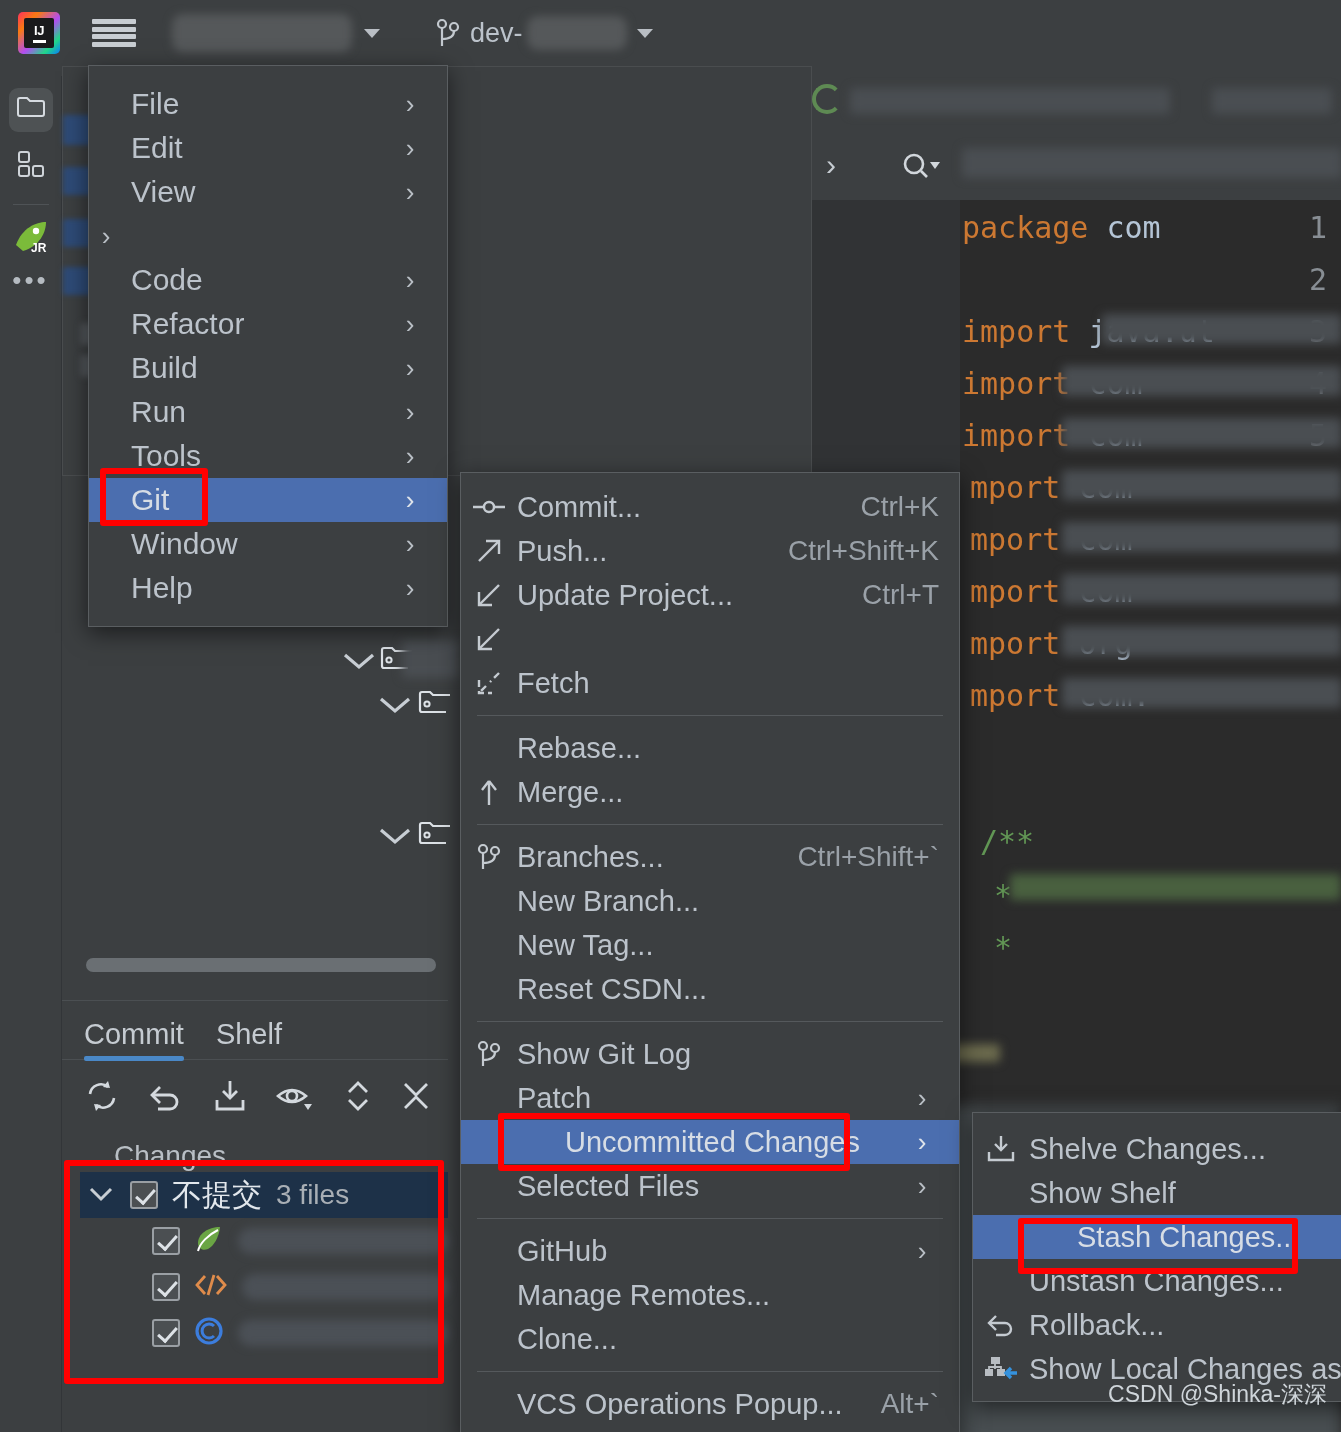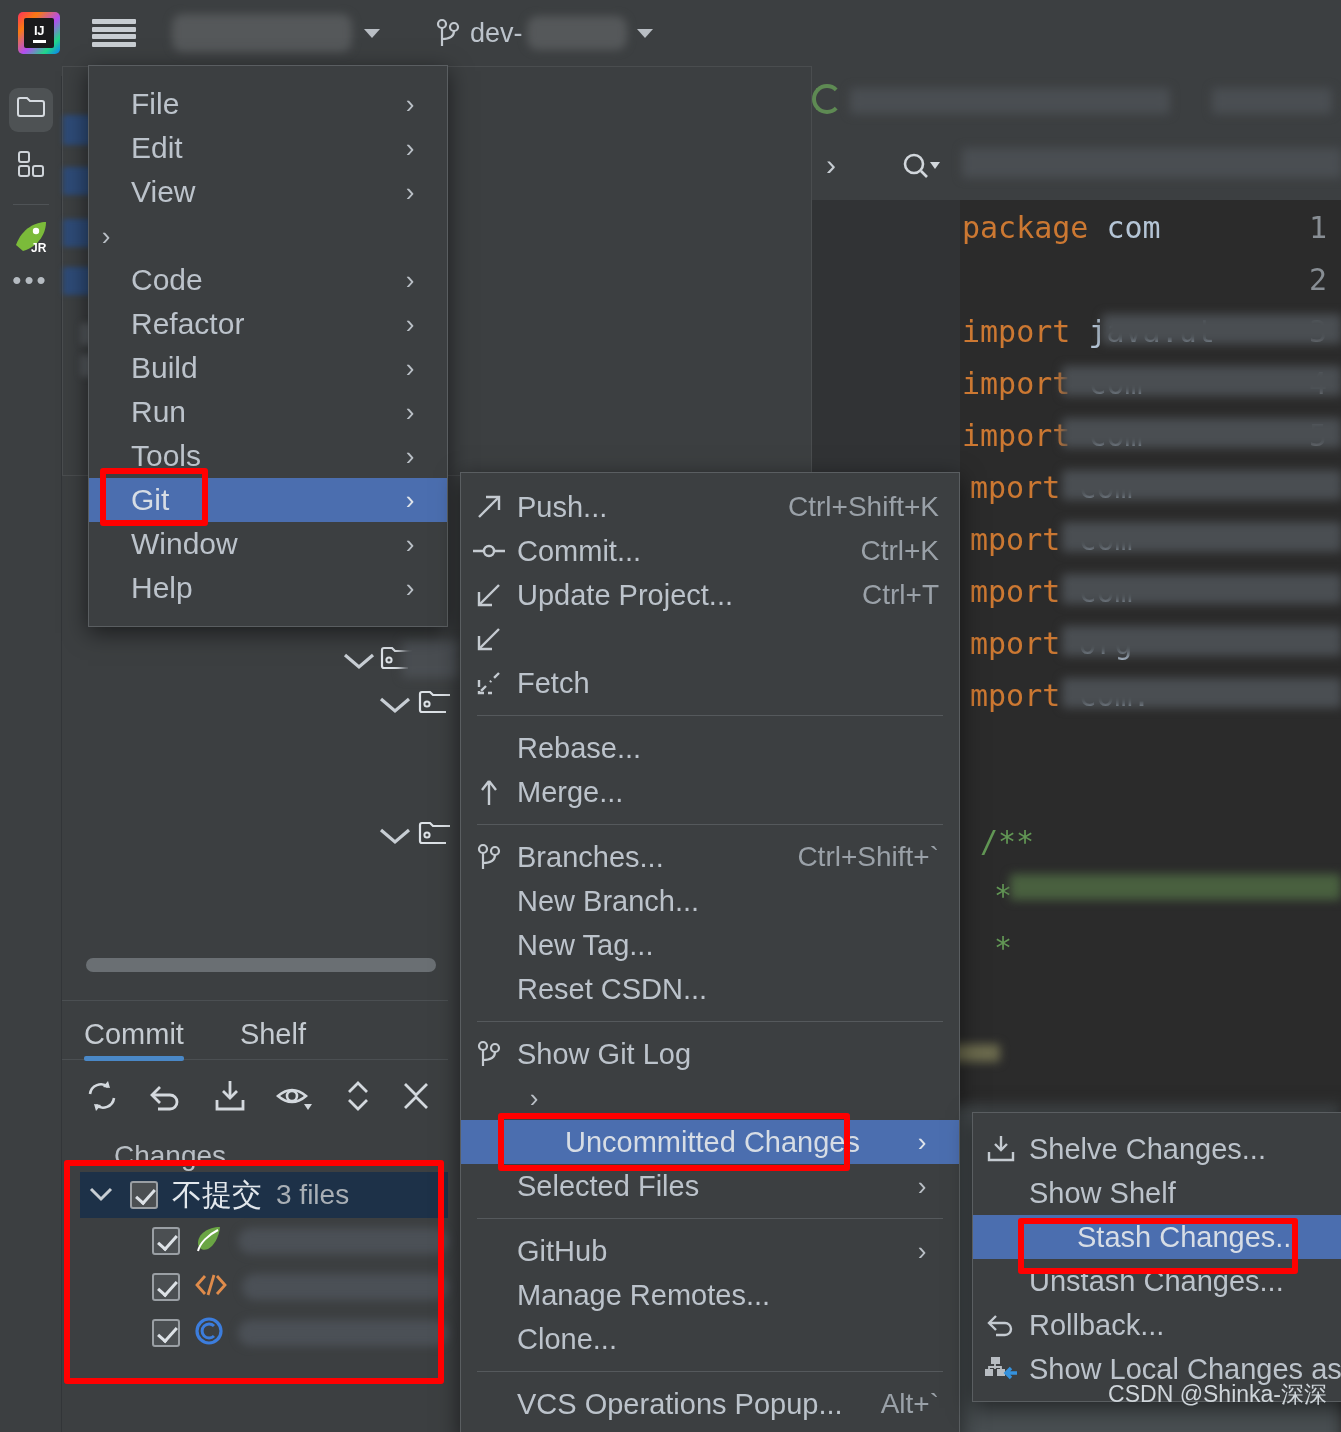--- a/index.html
+++ b/index.html
@@ -68,21 +68,21 @@
   .code { position: absolute; font-family: "DejaVu Sans Mono", monospace; font-size: 30px; white-space: pre; }
   .kw { color: #cc7832; }
   .id { color: #b5c5d6; }
   .cmt { color: #629755; }
   .blurblock { position: absolute; background: #4a4e52; border-radius: 4px; filter: blur(5px); }
   .blurblock.green { background: #49603f; }
   .blurblock.olive { background: #6b6a4d; }
 
   
   .commitwin { position: absolute; left: 62px; top: 1000px; width: 386px; height: 432px; background: #3c3f41; border-top: 1px solid #4b4f52; }
-  .cw-tabs { display: flex; align-items: flex-end; height: 58px; padding-left: 22px; gap: 56px; }
+  .cw-tabs { display: flex; align-items: flex-end; height: 58px; padding-left: 22px; gap: 32px; }
   .cw-tab { color: #c5cbd1; font-size: 29px; padding-bottom: 8px; position: relative; }
   .cw-tab.active::after { content: ""; position: absolute; left: 0; right: 0; bottom: -2px; height: 5px; background: #4a88c7; border-radius: 2px; }
   .cw-toolbar { display: flex; align-items: center; gap: 28px; padding: 18px 0 0 22px; }
   .cw-changes-label { color: #b9bfc5; font-size: 28px; padding: 22px 0 0 52px; }
   .cw-tree { padding-left: 18px; }
   .cw-row { display: flex; align-items: center; height: 46px; gap: 14px; }
   .cw-row.group { background: #1d3148; padding-left: 6px; }
   .cb { width: 28px; height: 28px; border: 2px solid #9a9fa4; border-radius: 3px; background: #4b4f52; position: relative; flex: none; }
   .cb::after { content: ""; position: absolute; left: 8px; top: 2px; width: 8px; height: 16px; border: solid #dde2e7; border-width: 0 3px 3px 0; transform: rotate(42deg); }
   .cw-label-cn { color: #e2e7ec; font-size: 30px; }
@@ -443,37 +443,37 @@
       </div>
     <div class="mi">
         <span class="lbl">Help</span>
         <span class="arr">›</span>
       </div>
   </div>
 
   <div class="menu" id="git-menu">
     <div class="mi">
       <span class="ico">
+        <svg width="36" height="20" viewBox="0 0 36 20">
+            <circle cx="18" cy="10" r="5" fill="none" stroke="#c5cbd1" stroke-width="2.4"></circle>
+            <path d="M2 10 h10 M24 10 h10" stroke="#c5cbd1" stroke-width="2.4"></path>
+          </svg>
+      </span>
+      <span class="lbl">Commit...</span>
+      <span class="sc">Ctrl+K</span>
+    </div>
+    <div class="mi">
+      <span class="ico">
         <svg width="30" height="30" viewBox="0 0 30 30">
             <path d="M5 25 L25 5" stroke="#c5cbd1" stroke-width="2.4"></path>
             <path d="M12 5 h13 v13" fill="none" stroke="#c5cbd1" stroke-width="2.4"></path>
           </svg>
       </span>
       <span class="lbl">Push...</span>
       <span class="sc">Ctrl+Shift+K</span>
-    </div>
-    <div class="mi">
-      <span class="ico">
-        <svg width="36" height="20" viewBox="0 0 36 20">
-            <circle cx="18" cy="10" r="5" fill="none" stroke="#c5cbd1" stroke-width="2.4"></circle>
-            <path d="M2 10 h10 M24 10 h10" stroke="#c5cbd1" stroke-width="2.4"></path>
-          </svg>
-      </span>
-      <span class="lbl">Commit...</span>
-      <span class="sc">Ctrl+K</span>
     </div>
     <div class="mi">
       <span class="ico">
         <svg width="30" height="30" viewBox="0 0 30 30">
             <path d="M25 5 L5 25" stroke="#c5cbd1" stroke-width="2.4"></path>
             <path d="M5 12 v13 h13" fill="none" stroke="#c5cbd1" stroke-width="2.4"></path>
           </svg>
       </span>
       <span class="lbl">Update Project...</span>
       <span class="sc">Ctrl+T</span>
@@ -549,20 +549,21 @@
             <circle cx="7" cy="7" r="4" fill="none" stroke="#c5cbd1" stroke-width="2.2"></circle>
             <circle cx="19" cy="9" r="4" fill="none" stroke="#c5cbd1" stroke-width="2.2"></circle>
             <path d="M7 11 V27" stroke="#c5cbd1" stroke-width="2.2" fill="none"></path>
             <path d="M19 13 q0 8 -12 8" stroke="#c5cbd1" stroke-width="2.2" fill="none"></path>
           </svg>
       </span>
       <span class="lbl">Show Git Log</span>
     </div>
     <div class="mi">
         <span class="ico"></span>
+        <span class="lbl">Patch</span>
         <span class="arr">›</span>
       </div>
     <div class="mi sel">
         <span class="ico"></span>
         <span class="lbl">Uncommitted Changes</span>
         <span class="arr">›</span>
       </div>
     <div class="mi">
         <span class="ico"></span>
         <span class="lbl">Selected Files</span>

